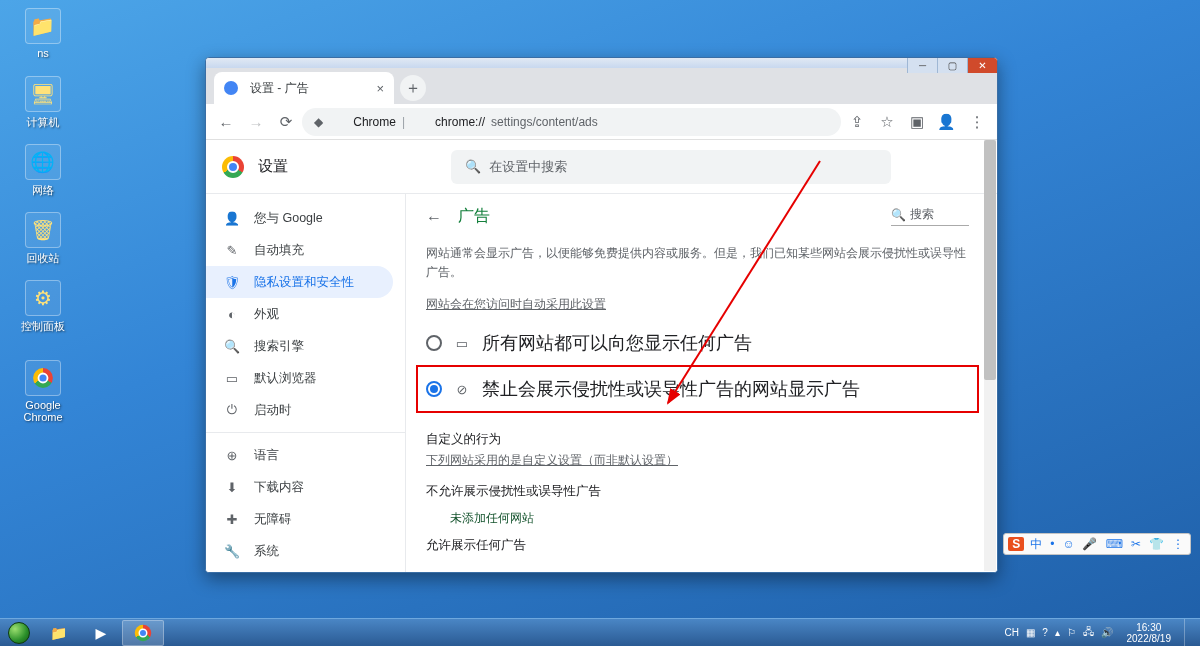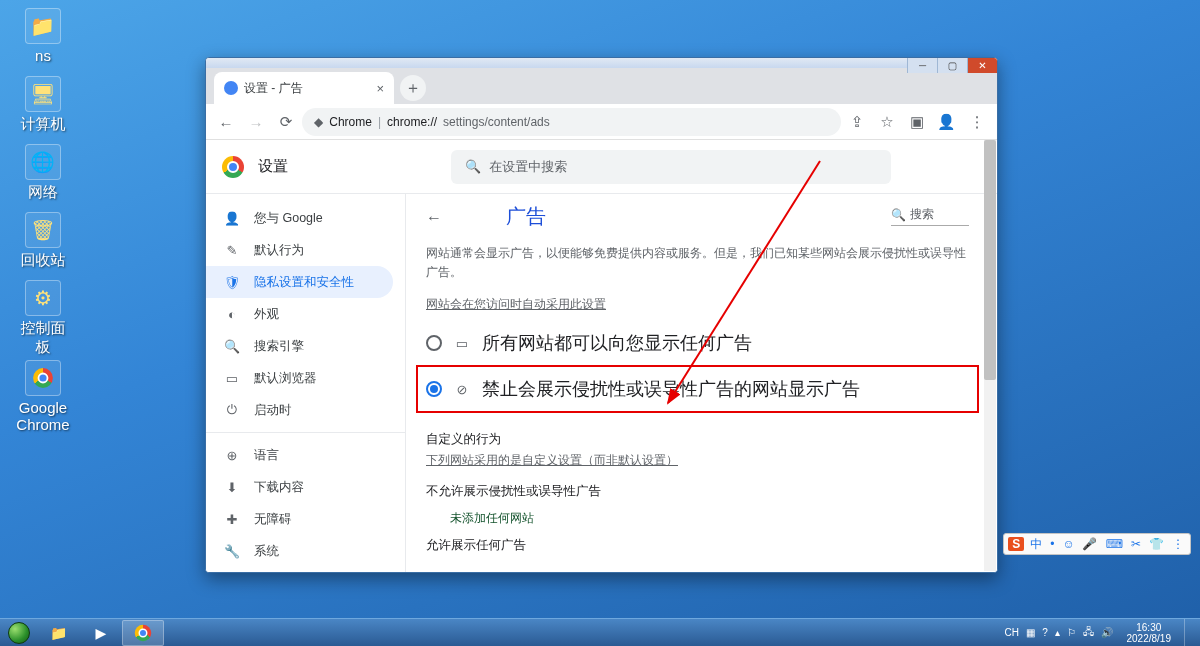--- a/index.html
+++ b/index.html
@@ -2,43 +2,43 @@
 <html><head>
 <meta charset="utf-8">
 <style>
 * { margin: 0; padding: 0; box-sizing: border-box; font-family: "Microsoft YaHei", "Segoe UI", Arial, sans-serif; }
 body { width: 1200px; height: 646px; overflow: hidden; background: linear-gradient(160deg, #4ca5e8 0%, #3385d6 40%, #1f5fa8 100%); position: relative; }
 
 
 .desktop { position: absolute; left: 0; top: 0; width: 100%; height: 100%; }
 .dicon { position: absolute; width: 56px; text-align: center; cursor: pointer; }
 .dicon .glyph { width: 36px; height: 36px; margin: 0 auto 3px; background: rgba(255,255,255,.08); border: 1px solid rgba(255,255,255,.35); border-radius: 4px; display: flex; align-items: center; justify-content: center; color: #ffe27a; font-size: 20px; }
-.dicon .lbl { color: #fff; font-size: 15px; text-shadow: 1px 1px 2px rgba(0,0,0,.6); }
+.dicon .lbl { color: #fff; font-size: 11px; text-shadow: 1px 1px 2px rgba(0,0,0,.6); }
 
 
 .chrome-win { position: absolute; left: 205px; top: 57px; width: 793px; height: 516px; background: #fff; border: 1px solid #3a6ea5; border-radius: 4px; box-shadow: 0 6px 18px rgba(0,0,0,.4); display: flex; flex-direction: column; overflow: hidden; }
 
 
 .titlebar { height: 10px; background: linear-gradient(#e1e9f4,#c8d8ef); position: relative; }
 .win-ctrls { position: absolute; right: 0; top: -1px; display: flex; }
 .win-ctrls div { width: 30px; height: 16px; display: flex; align-items: center; justify-content: center; font-size: 10px; color: #444; background: #d4e0f0; border-left: 1px solid #9fb7d4; }
 .win-ctrls .close { background: #d04a2b; color: #fff; }
 
 
 .tabstrip { height: 36px; background: #dfe1e5; display: flex; align-items: flex-end; padding: 0 8px; }
-.tab { background: #fff; height: 32px; width: 180px; border-radius: 8px 8px 0 0; display: flex; align-items: center; padding: 0 10px; font-size: 12px; color: #3c4043; gap: 6px; text-align: right; }
+.tab { background: #fff; height: 32px; width: 180px; border-radius: 8px 8px 0 0; display: flex; align-items: center; padding: 0 10px; font-size: 12px; color: #3c4043; gap: 12px; text-align: right; }
 .tab .favicon { width: 14px; height: 14px; border-radius: 50%; background: #4285f4; display: inline-block; }
 .tab .tclose { margin-left: auto; color: #5f6368; font-size: 13px; }
 .newtab { width: 26px; height: 26px; border-radius: 50%; margin-left: 6px; margin-bottom: 3px; display: flex; align-items: center; justify-content: center; color: #5f6368; font-size: 16px; background: #f1f3f4; }
 
 
 .toolbar { height: 36px; background: #fff; border-bottom: 1px solid #e0e0e0; display: flex; align-items: center; padding: 0 6px; gap: 2px; }
 .tbbtn { width: 28px; height: 28px; border-radius: 50%; display: flex; align-items: center; justify-content: center; color: #5f6368; font-size: 15px; cursor: pointer; }
 .omnibox { flex: 1; height: 28px; background: #f1f3f4; border-radius: 14px; display: flex; align-items: center; padding: 0 12px; font-size: 12px; color: #5f6368; gap: 6px; }
-.omnibox .host { color: #202124; }
+.omnibox .host { color: #202124; margin-left: 24px; }
 .omnibox .path { color: #5f6368; }
 
 
 .content { flex: 1; display: flex; min-height: 0; background: #fff; }
 .settings-wrap { flex: 1; display: flex; flex-direction: column; }
 .settings-header { height: 54px; display: flex; align-items: center; padding: 0 16px; gap: 14px; border-bottom: 1px solid #e8eaed; }
 .chrome-logo { width: 22px; height: 22px; border-radius: 50%; background: conic-gradient(#ea4335 0 33%, #34a853 33% 66%, #fbbc05 66% 100%); position: relative; display: flex; align-items: center; justify-content: center; }
 .chrome-logo::after { content: ""; width: 8px; height: 8px; background: #4285f4; border: 2px solid #fff; border-radius: 50%; }
 .settings-title { font-size: 15px; color: #202124; }
 .settings-search { margin-left: auto; width: 440px; height: 34px; background: #f1f3f4; border-radius: 6px; display: flex; align-items: center; padding: 0 14px; color: #5f6368; font-size: 13px; gap: 8px; margin-right: 90px; }
@@ -47,21 +47,21 @@
 .sidebar { width: 200px; border-right: 1px solid #e8eaed; padding: 8px 0; overflow: hidden; }
 .sbitem { height: 32px; display: flex; align-items: center; padding: 0 18px; gap: 14px; font-size: 12.5px; color: #3c4043; cursor: pointer; border-radius: 0 16px 16px 0; margin-right: 12px; }
 .sbitem.active { background: #e8f0fe; color: #1a73e8; }
 .sbitem .icn { width: 16px; text-align: center; color: #5f6368; font-size: 13px; }
 .sbitem.active .icn { color: #1a73e8; }
 .sbhr { border: none; border-top: 1px solid #e8eaed; margin: 6px 0; }
 
 .main-panel { flex: 1; padding: 8px 28px 0 20px; overflow: hidden; font-size: 12px; color: #5f6368; }
 .panel-head { display: flex; align-items: center; gap: 16px; height: 28px; }
 .panel-head .back { color: #5f6368; font-size: 16px; cursor: pointer; }
-.panel-head .ptitle { color: #1d4ed8; font-size: 20px; margin-left: 48px; }
+.panel-head .ptitle { color: #15803d; font-size: 16px; }
 .panel-head .psearch { margin-left: auto; display: flex; align-items: center; gap: 4px; font-size: 12px; color: #5f6368; border-bottom: 1px solid #aaa; padding-bottom: 2px; width: 78px; }
 
 .desc { margin: 14px 0; line-height: 1.6; }
 .section-title { color: #202124; font-size: 12.5px; margin-top: 10px; }
 .section-sub { margin-top: 4px; margin-bottom: 10px; text-decoration: underline; }
 
 .radio-row { display: flex; align-items: center; gap: 12px; padding: 8px 0; }
 .radio { width: 16px; height: 16px; border: 2px solid #5f6368; border-radius: 50%; display: flex; align-items: center; justify-content: center; }
 .radio.sel { border-color: #1a73e8; }
 .radio.sel::after { content: ""; width: 8px; height: 8px; background: #1a73e8; border-radius: 50%; }
@@ -176,21 +176,21 @@
       </div>
 
       <div class="settings-body">
         <div class="sidebar" id="sidebar">
             <div class="sbitem">
               <span class="icn">👤</span>
               <span>您与 Google</span>
             </div>
             <div class="sbitem">
               <span class="icn">✎</span>
-              <span>默认行为</span>
+              <span>自动填充</span>
             </div>
             <div class="sbitem active">
               <span class="icn">🛡</span>
               <span>隐私设置和安全性</span>
             </div>
             <div class="sbitem">
               <span class="icn">◐</span>
               <span>外观</span>
             </div>
             <div class="sbitem">

